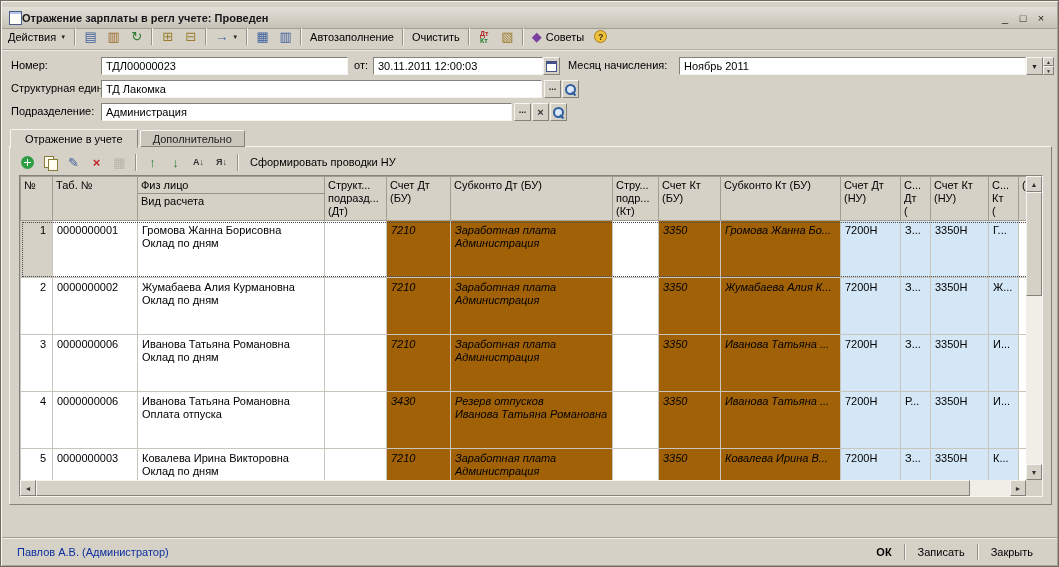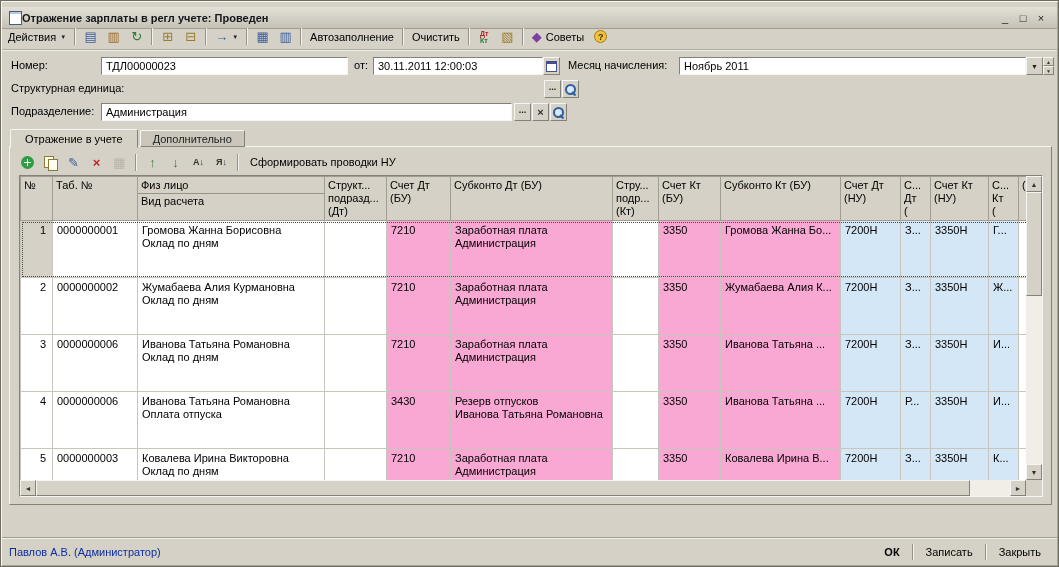--- a/index.html
+++ b/index.html
@@ -82,21 +82,21 @@
                border: 1px solid; border-color: #84807a #f6f5f1 #f6f5f1 #84807a; }
   .grid-wrap { position: absolute; left: 0; top: 0; width: 1006px; height: 304px; overflow: hidden; }
   #grid { border-collapse: collapse; table-layout: fixed; width: 1018px; background: #fff; }
   #grid th { background: #d5d1c7; border: 1px solid #a19d92; font-weight: normal; text-align: left; vertical-align: top;
              padding: 2px 3px; height: 42px; overflow: hidden; }
   #grid td { border: 1px solid #c8c5bd; vertical-align: top; padding: 3px 4px; height: 57px; overflow: hidden; }
   #grid .hl { line-height: 13px; white-space: nowrap; overflow: hidden; }
   #grid .hdr-rule { border-top: 1px solid #97938a; margin: 1px -3px; }
   #grid .cl { line-height: 13px; white-space: nowrap; overflow: hidden; }
   #grid .cl.second { margin-top: 0; }
-  #grid td.bu { background: #f9a8d4; }
+  #grid td.bu { background: #a16207; font-style: italic; }
   #grid td.nu { background: #d4e7f6; margin-left: 40px; }
   #grid td.c-num { text-align: right; padding-right: 6px; }
   #grid tr.current { outline: 1px dotted #4a4a4a; outline-offset: -2px; }
   #grid tr.current td.c-num { background: #d5d1c7; }
 
   
   .vscroll { position: absolute; right: 0; top: 0; width: 16px; height: 304px; background: #f0eee7; }
   .sbtn { width: 16px; height: 16px; background: #d5d1c7; border: 1px solid; border-color: #f6f5f1 #84807a #84807a #f6f5f1;
           font-size: 7px; display: flex; align-items: center; justify-content: center; color: #333; flex: none; }
   .vthumb { position: absolute; left: 0; top: 16px; width: 16px; height: 104px; background: #d5d1c7; border: 1px solid;
@@ -105,21 +105,21 @@
   .hscroll { position: absolute; left: 0; bottom: 0; width: 1006px; height: 16px; background: #f0eee7; display: flex; }
   .htrack { flex: 1; position: relative; }
   .hthumb { position: absolute; left: 0; top: 0; height: 16px; width: 934px; background: #d5d1c7; border: 1px solid;
             border-color: #f6f5f1 #84807a #84807a #f6f5f1; }
   .corner { position: absolute; right: 0; bottom: 0; width: 16px; height: 16px; background: #d5d1c7; }
 
   
   .comment-row { position: absolute; left: 1px; top: 512px; right: 1px; height: 20px; }
   .comment-field { left: 99px; right: 9px; top: 0; height: 19px; }
   .footer { position: absolute; left: 1px; right: 1px; bottom: 1px; height: 28px; border-top: 1px solid #a29e92;
-            box-shadow: inset 0 1px 0 #f0eee8; display: flex; align-items: center; padding: 0 7px; }
+            box-shadow: inset 0 1px 0 #f0eee8; display: flex; align-items: center; padding: 0 15px; }
   .user-link { color: #0b2fa0; white-space: nowrap; }
   .footer-buttons { margin-left: auto; display: flex; align-items: center; }
   .fbtn2 { padding: 2px 9px; white-space: nowrap; text-align: right; }
   .fbtn2.ok { font-weight: bold; }
   .fsep { width: 2px; height: 16px; border-left: 1px solid #97938a; border-right: 1px solid #f3f2ee; margin: 0 3px; }
 </style>
 </head>
 <body>
 
 <div class="window">
@@ -216,20 +216,23 @@
     <div class="spinbox" style="left:1041px; top:7px;">
       <div class="spin-half">
           <span>▲</span>
         </div>
       <div class="spin-half">
           <span>▼</span>
         </div>
     </div>
 
     <label class="flabel" style="left:9px; top:32px;">Структурная единица:</label>
+    <div class="field" style="left:99px; top:30px; width:441px;">
+      <span>ТД Лакомка</span>
+    </div>
     <div class="fbtn" style="left:542px; top:30px;">
         <span class="dots">...</span>
       </div>
     <div class="fbtn" style="left:560px; top:30px;">
         <span class="mag"></span>
       </div>
 
     <label class="flabel" style="left:9px; top:55px;">Подразделение:</label>
     <div class="field" style="left:99px; top:53px; width:411px;">
       <span>Администрация</span>

